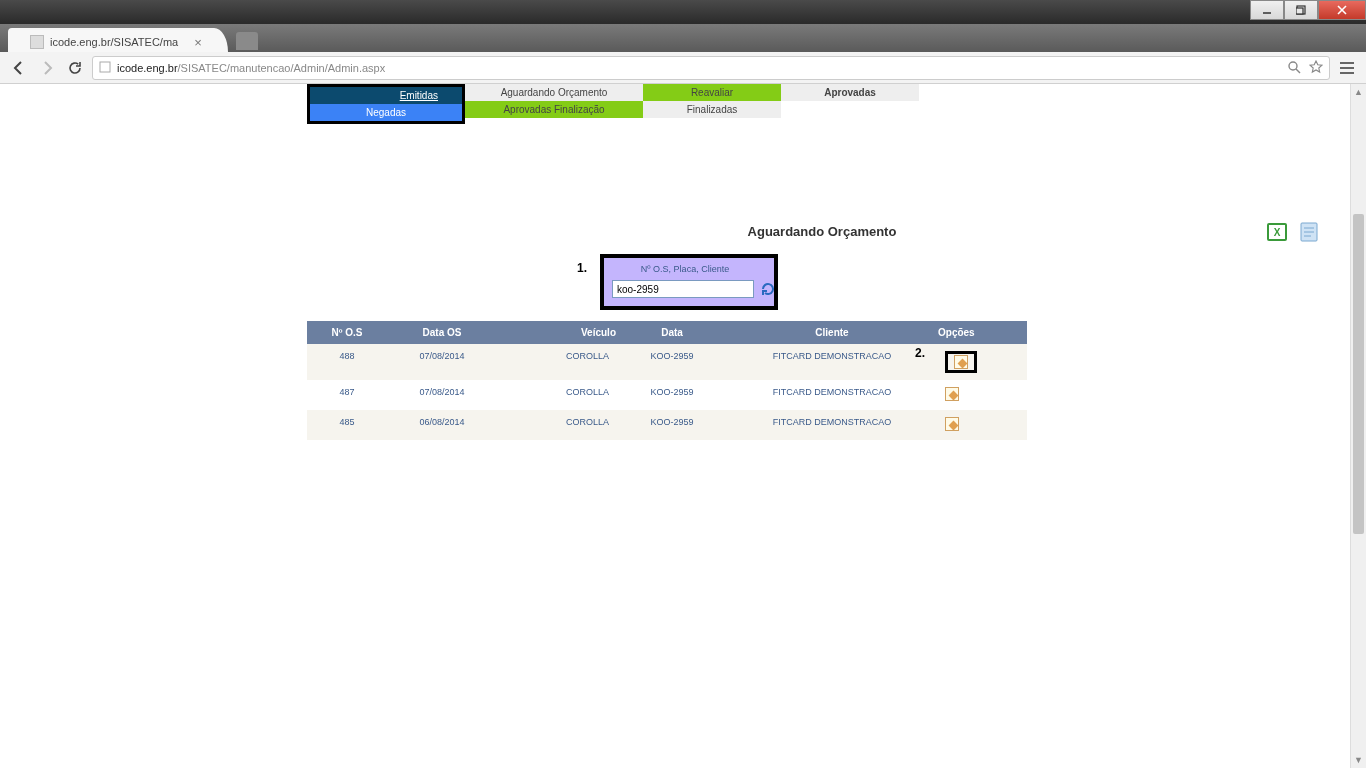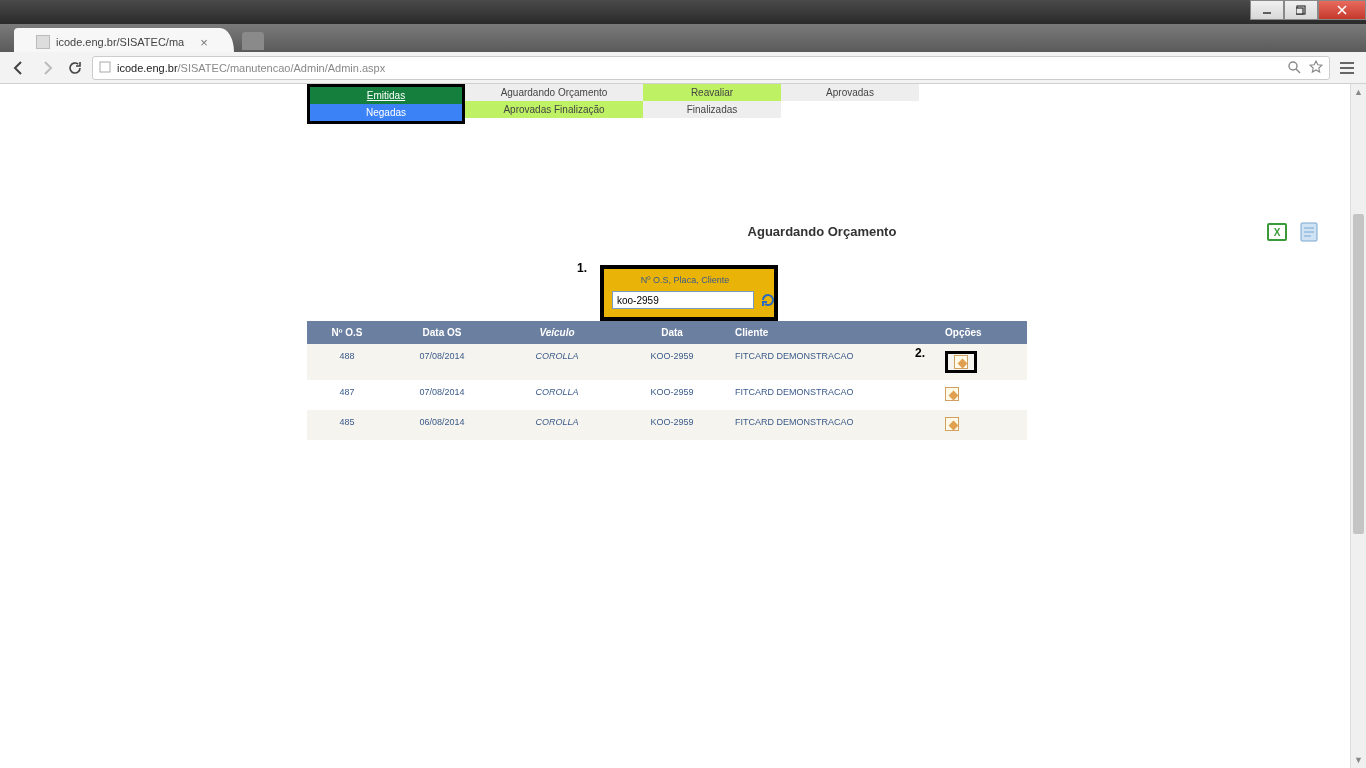--- a/index.html
+++ b/index.html
@@ -14,21 +14,21 @@
   .win-btn.max { }
   .win-btn.close { background: linear-gradient(#e86a5e,#c43a2a); color:#fff; width:48px; }
   .win-btn svg { width:10px; height:10px; }
 
   .titlebar {
     height: 24px;
     background: linear-gradient(#4a4a4a,#2a2a2a);
     width:100%;
   }
 
-  .tabstrip { height: 28px; background: linear-gradient(#7a7a7a,#5a5a5a); display:flex; align-items:flex-end; padding-left:14px; position:relative; }
+  .tabstrip { height: 28px; background: linear-gradient(#7a7a7a,#5a5a5a); display:flex; align-items:flex-end; padding-left:8px; position:relative; }
   .tab { background:#f7f7f7; height:24px; border-top-left-radius:4px; border-top-right-radius:14px 24px; padding:4px 26px 0 22px; font-size:11px; color:#444; display:flex; align-items:center; gap:6px; position:relative; }
   .tab .favicon { width:14px; height:14px; background:#ddd; border:1px solid #bbb; }
   .tab .tab-close { margin-left:10px; color:#777; font-size:13px; }
   .newtab { width:22px; height:18px; background:#8a8a8a; margin-left:8px; border-top-left-radius:3px; border-top-right-radius:3px; margin-bottom:2px; }
 
   .toolbar { height:32px; background:#f3f3f3; border-bottom:1px solid #d0d0d0; display:flex; align-items:center; padding:0 8px; gap:6px; }
   .nav-icon { width:22px; height:22px; display:flex; align-items:center; justify-content:center; color:#555; }
   .nav-icon.disabled { color:#bbb; }
   .omnibox { flex:1; height:24px; border:1px solid #ccc; border-radius:3px; background:#fff; display:flex; align-items:center; padding:0 6px; gap:6px; color:#666; }
   .omnibox .url-host { color:#222; }
@@ -36,47 +36,47 @@
   .omnibox-icons { display:flex; gap:8px; color:#888; }
   .menu-icon { width:22px; height:22px; display:flex; flex-direction:column; align-items:center; justify-content:center; gap:3px; }
   .menu-icon span { width:14px; height:2px; background:#666; }
 
   
   .viewport { position:absolute; top:84px; left:0; right:0; bottom:0; overflow:auto; background:#fff; }
   .page { width:1030px; margin-left:307px; padding-top:0; position:relative; }
 
   .status-tabs { display:flex; width:720px; }
   .status-col { display:flex; flex-direction:column; }
-  .status-col > div { padding:3px 24px; font-size:10px; color:#444; text-align:center; background:#bef264; }
+  .status-col > div { padding:3px 24px; font-size:10px; color:#444; text-align:center; background:#84cc16; }
   .status-col > div.sel { background:#eee; }
   .status-frame { border:3px solid #000; }
   .status-frame > div { background:#000; color:#fff; }
   .status-col .emitidas { text-decoration:underline; }
 
   .section-header { margin-top:100px; display:flex; align-items:flex-start; position:relative; }
   .section-title { font-size:13px; font-weight:bold; color:#333; text-align:center; width:100%; }
   .export-icons { position:absolute; right:16px; top:-4px; display:flex; gap:8px; }
   .export-icon { width:24px; height:24px; }
 
   .search-wrap { position:relative; margin-top:14px; height:56px; }
   .marker1 { position:absolute; left:270px; top:8px; font-size:12px; font-weight:bold; color:#000; }
-  .search-box { position:absolute; left:293px; top:12px; border:4px solid #000; width:178px; padding:6px 16px 8px 8px; background:#eab308; }
+  .search-box { position:absolute; left:293px; top:1px; border:4px solid #000; width:178px; padding:6px 16px 8px 8px; background:#c4b5fd; }
   .search-label { font-size:9px; color:#3a5a8a; text-align:center; margin-bottom:6px; }
   .search-row { display:flex; align-items:center; gap:6px; }
   .search-input { flex:1; height:18px; border:1px solid #7a9ac0; font-size:10px; padding:0 4px; }
   .search-btn { width:18px; height:18px; display:flex; align-items:center; justify-content:center; }
 
   .table { width:720px; margin-top:12px; }
   .thead { background:#6b7fa0; color:#fff; display:flex; font-size:10px; font-weight:bold; }
-  .th, .td { padding:6px 8px; }
+  .th, .td { padding:6px 1px; }
   .c-os { width:80px; text-align:center; }
   .c-data { width:110px; text-align:center; }
-  .c-veic { width:120px; text-align:center;font-style:italic; }
+  .c-veic { width:120px; text-align:right; }
   .c-placa { width:110px; text-align:center; }
-  .c-cli { width:210px; }
+  .c-cli { width:210px; text-align:center; }
   .c-opc { width:90px; position:relative; }
   .tr { display:flex; font-size:9px; color:#3a5a8a; background:#fff; }
   .tr.alt { background:#f6f4ee; }
   .tr .td { padding:7px 8px; }
   .opt-icon { width:14px; height:14px; display:inline-block; border:1px solid #d0a060; background:#fffbe8; position:relative; }
   .opt-icon::after { content:""; position:absolute; right:1px; bottom:1px; width:7px; height:7px; background:#e0a050; transform:rotate(45deg); }
   .opt-frame { border:3px solid #000; display:inline-flex; padding:1px 6px; align-items:center; justify-content:center; }
   .marker2 { position:absolute; left:-22px; top:2px; font-size:12px; font-weight:bold; color:#000; }
 
   .vscroll { position:absolute; right:0; top:84px; bottom:0; width:16px; background:#f0f0f0; border-left:1px solid #ddd; }
@@ -165,32 +165,32 @@
       <span></span>
       <span></span>
   </div>
 </div>
 
 <div class="viewport">
   <div class="page">
 
     <div class="status-tabs">
       <div class="status-col status-frame" style="width:158px;">
-        <div class="emitidas" style="background:#15803d;color:#fff;">Emitidas</div>
+        <div class="emitidas" style="background:#0c4a6e;color:#fff;text-align:right;">Emitidas</div>
         <div style="background:#3b82f6;color:#fff;">Negadas</div>
       </div>
       <div class="status-col" style="width:178px;">
         <div class="sel">Aguardando Orçamento</div>
         <div>Aprovadas Finalização</div>
       </div>
       <div class="status-col" style="width:138px;">
         <div>Reavaliar</div>
         <div class="sel">Finalizadas</div>
       </div>
-      <div class="status-col" style="width:138px;">
+      <div class="status-col" style="width:138px;font-weight:bold;">
         <div class="sel">Aprovadas</div>
       </div>
     </div>
 
     <div class="section-header">
       <div class="section-title">Aguardando Orçamento</div>
       <div class="export-icons">
         <span class="export-icon">
           <svg viewBox="0 0 24 24">
               <rect x="2" y="3" width="20" height="18" rx="2" fill="#3a9a3a"></rect>

